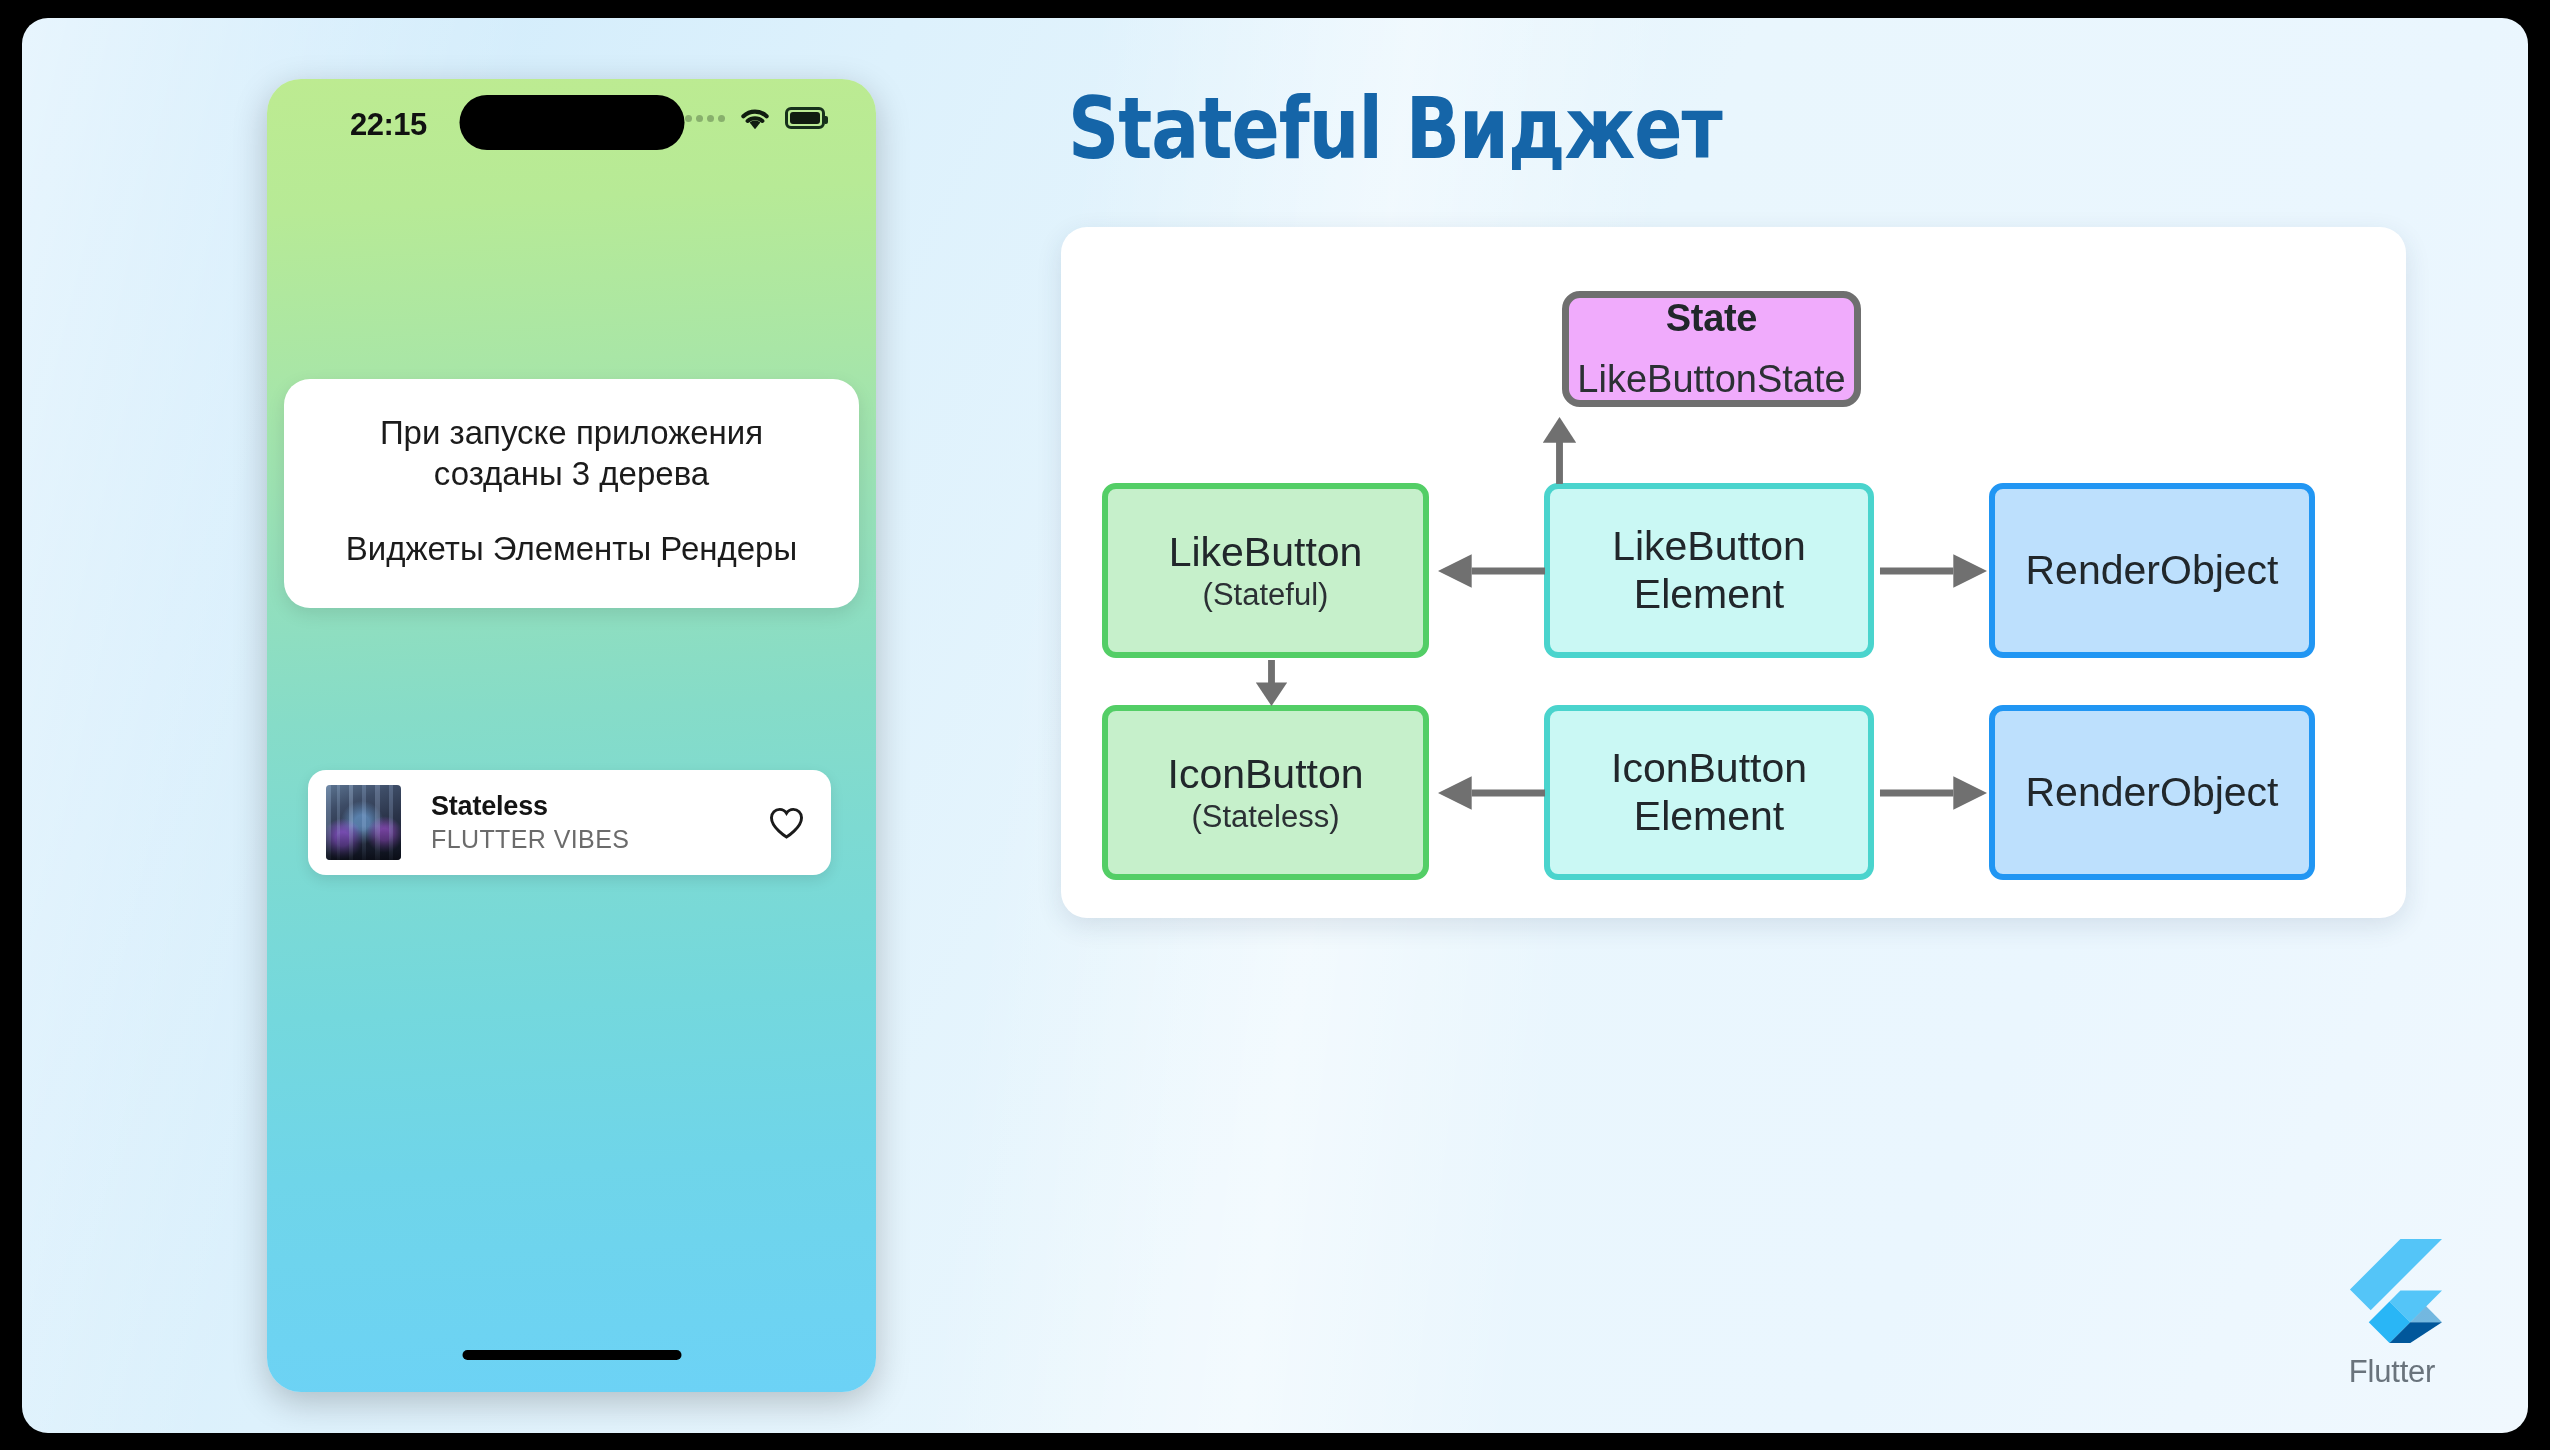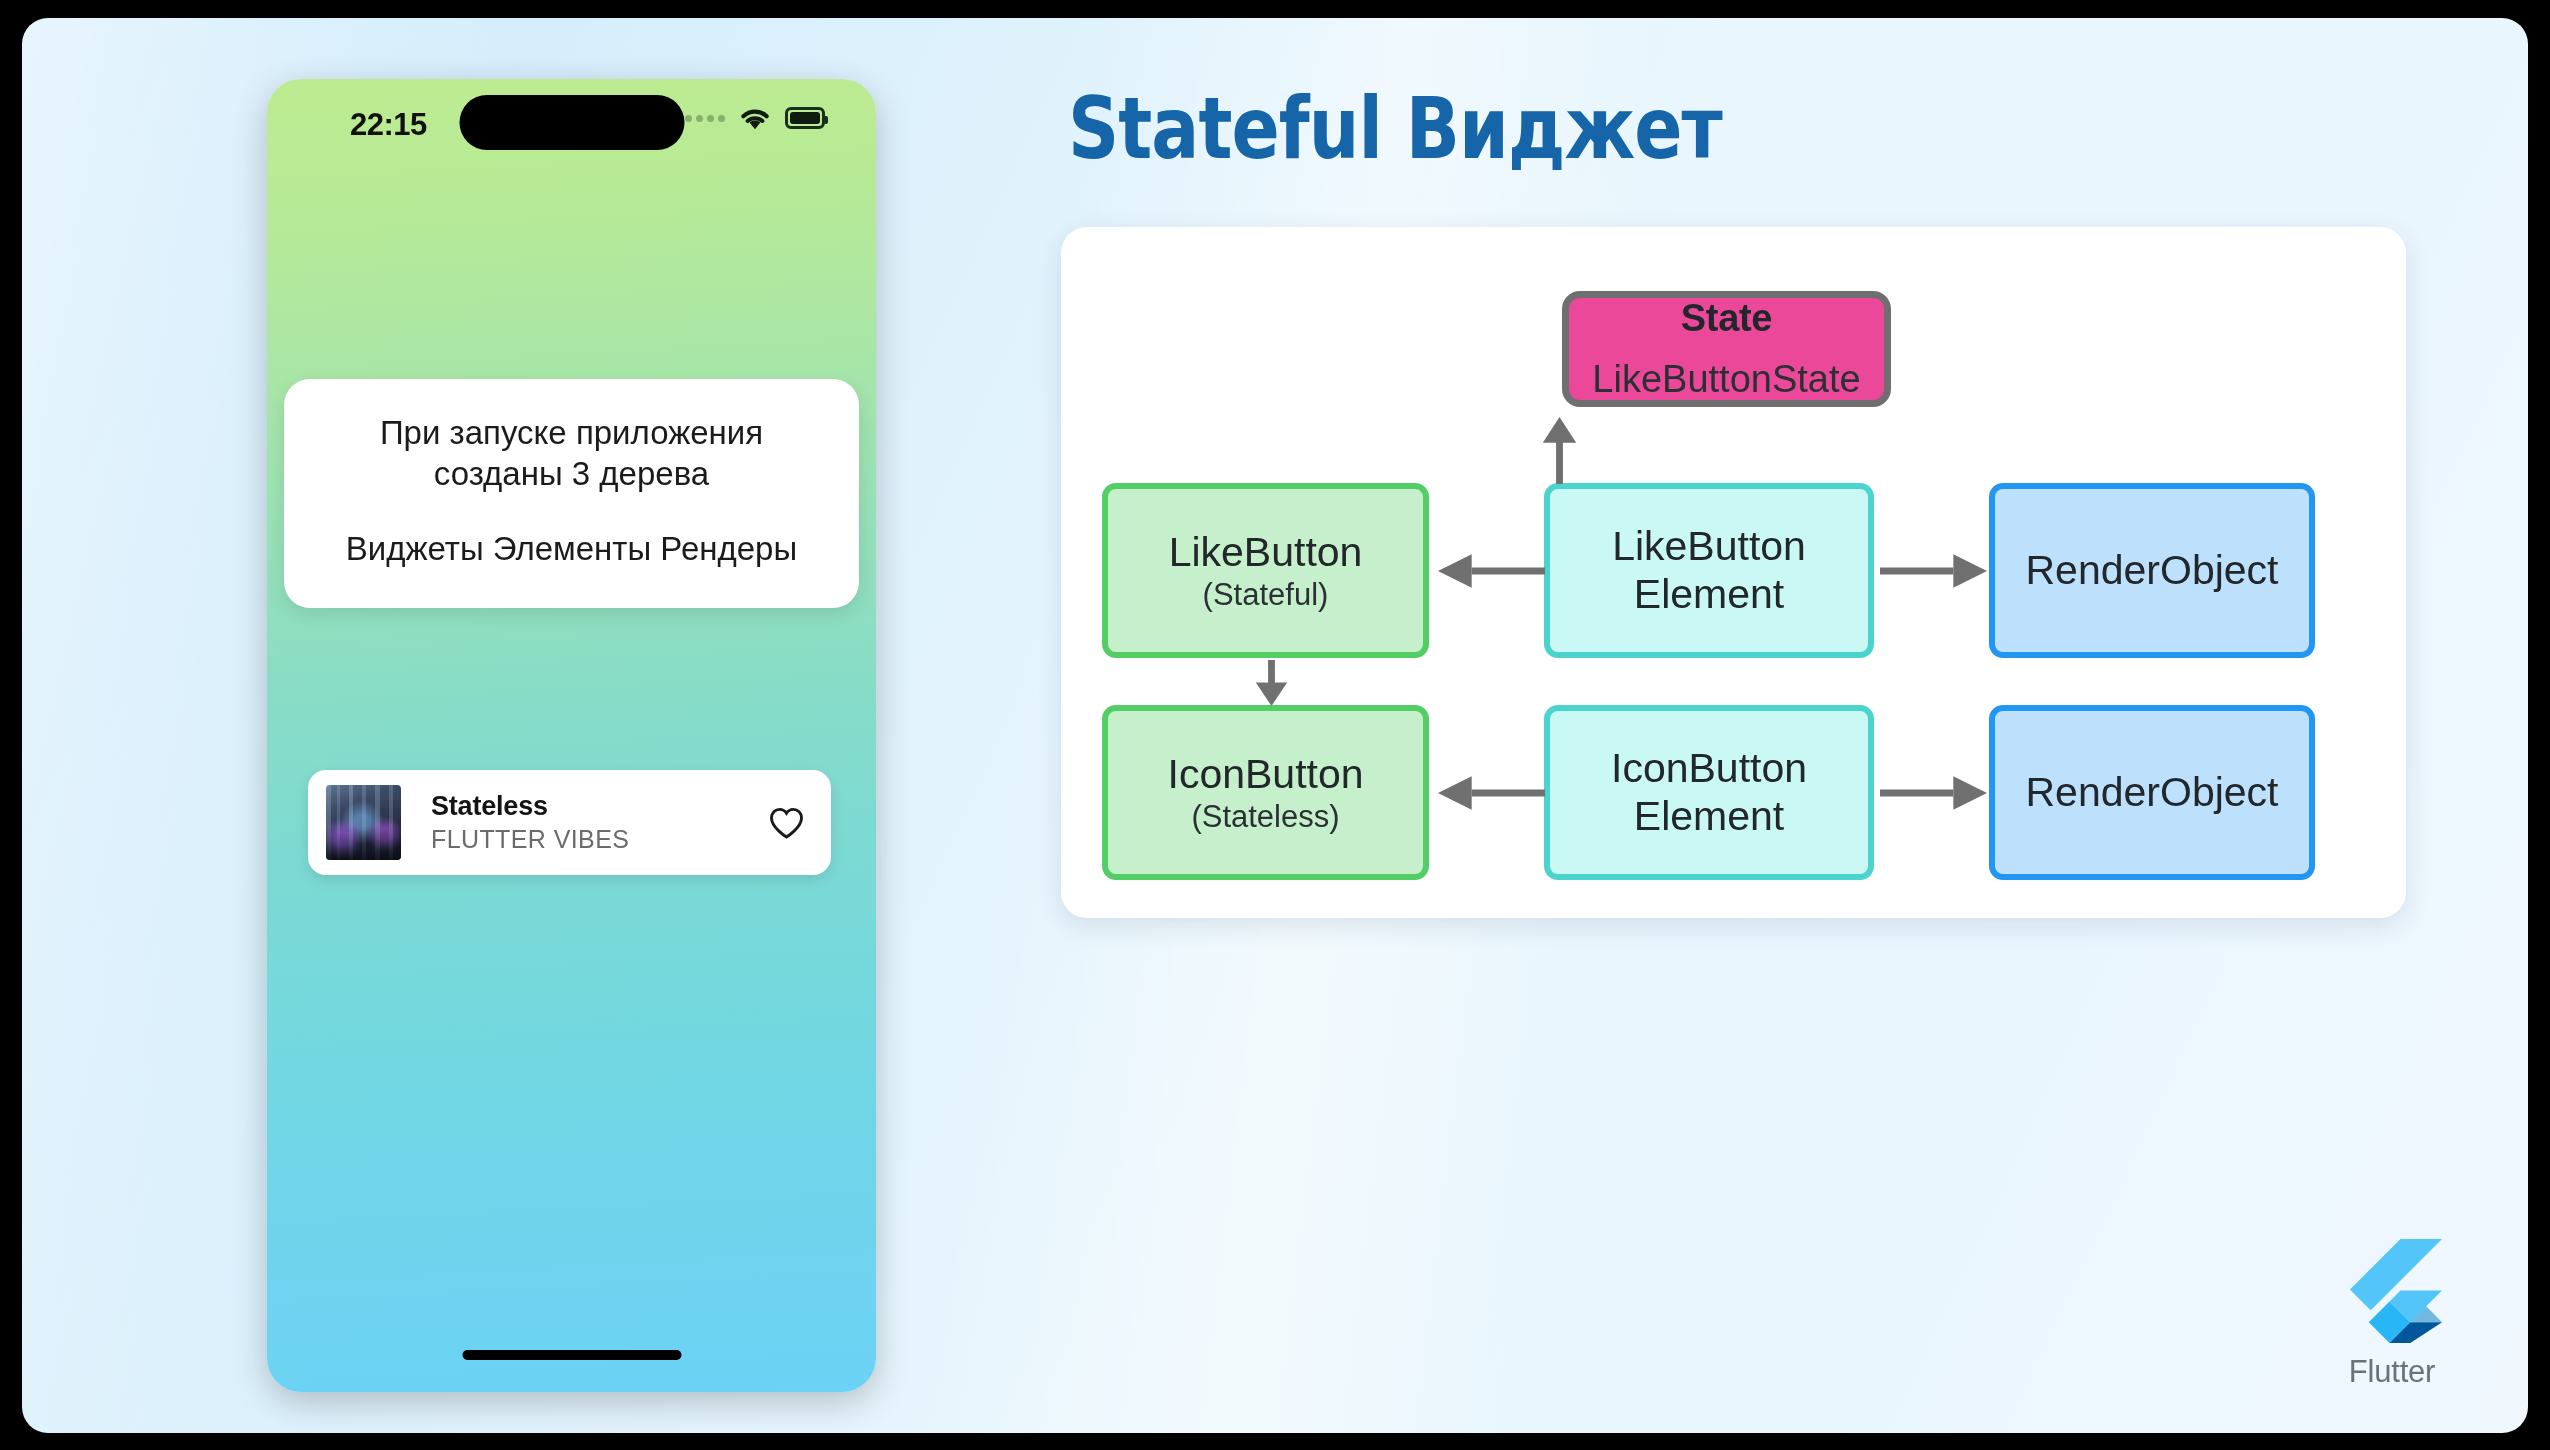--- a/index.html
+++ b/index.html
@@ -142,22 +142,22 @@
     display:flex; flex-direction:column;
     align-items:center; justify-content:center;
     text-align:center;
     border-radius:14px;
   }
   .nodebox .nb-title { color:#21272b; }
   .nodebox .nb-sub { color:#2b3034; }
 
   
   #node-state {
-    left:501px; top:64px; width:329px; height:116px;
-    background:#ec4899; border:7px solid #6f6f6f; border-radius:18px;
+    left:501px; top:64px; width:299px; height:116px;
+    background:#f0abfc; border:7px solid #6f6f6f; border-radius:18px;
   }
   #node-state .nb-title { font-size:38px; font-weight:700; letter-spacing:-0.3px; }
   #node-state .nb-sub { font-size:38px; margin-top:18px; }
 
   
   .green-box { background:#c6f0cb; border:6px solid #53ce66; }
   
   .teal-box  { background:#caf8f4; border:6px solid #4ad4cd; }
   
   .blue-box  { background:#bde0fd; border:6px solid #2196f3; }

